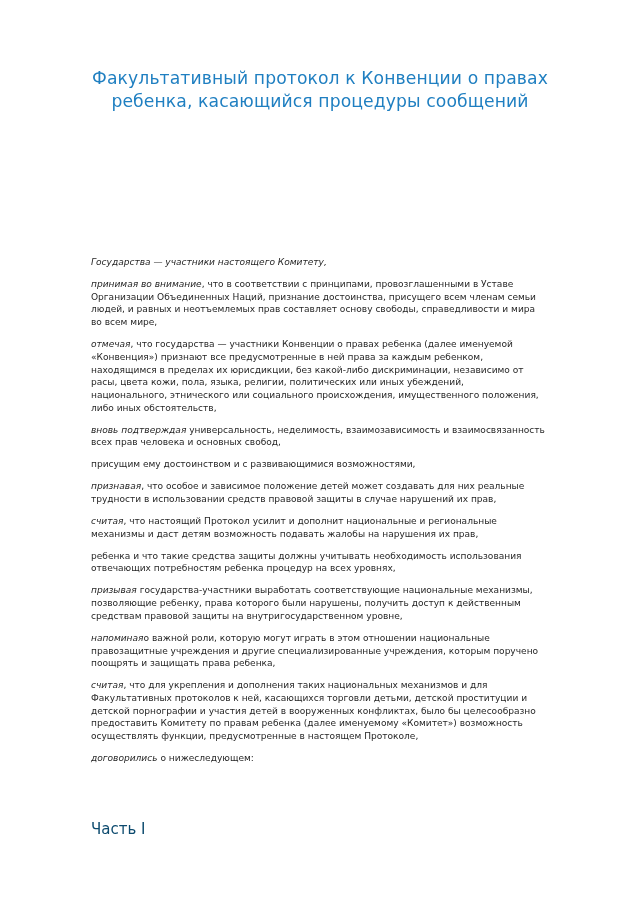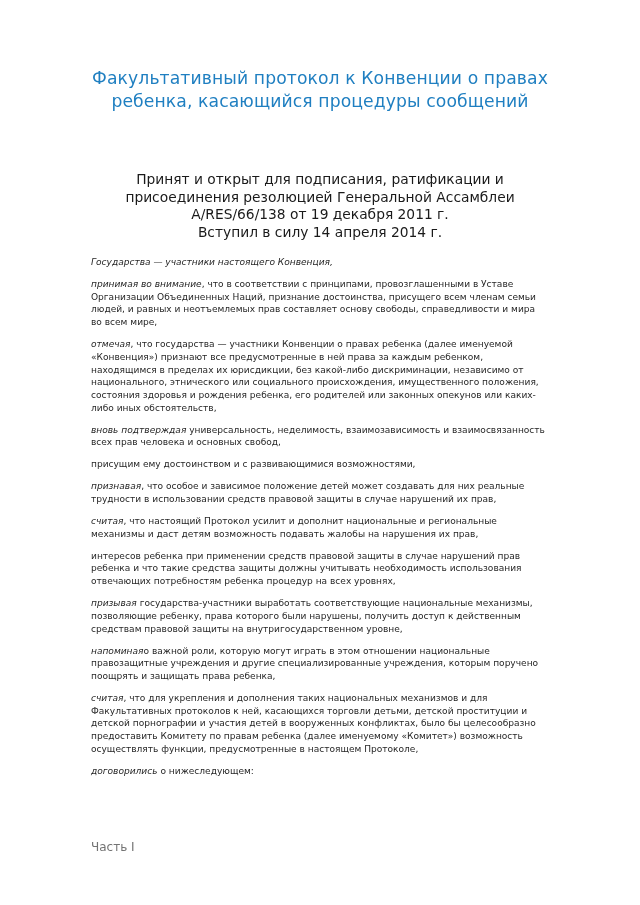--- a/index.html
+++ b/index.html
@@ -61,62 +61,55 @@
       display: block;
       white-space: nowrap;
     }
     .lead {
       font-style: italic;
     }
     .part {
       position: absolute;
       left: 91px;
       top: 815px;
-      font-size: 12px;
-      color: #737373;
+      font-size: 15px;
+      color: #0c4a6e;
       white-space: nowrap;
-      margin-top: 20px;
     }
   </style>
 </head>
 <body>
 
 <div class="page">
 
   <div class="title">
     <div>Факультативный протокол к Конвенции о правах</div>
     <div>ребенка, касающийся процедуры сообщений</div>
   </div>
 
-  <div class="subtitle">
-    <div>Принят и открыт для подписания, ратификации и</div>
-    <div>присоединения резолюцией Генеральной Ассамблеи</div>
-    <div>A/RES/66/138 от 19 декабря 2011 г.</div>
-    <div>Вступил в силу 14 апреля 2014 г.</div>
-  </div>
 
   <div class="body">
 
     <p class="para">
-      <span class="line"><span class="lead">Государства — участники настоящего Конвенция,</span></span>
+      <span class="line"><span class="lead">Государства — участники настоящего Комитету,</span></span>
     </p>
 
     <p class="para">
       <span class="line"><span class="lead">принимая во внимание</span><span>, что в соответствии с принципами, провозглашенными в Уставе</span></span>
       <span class="line">Организации Объединенных Наций, признание достоинства, присущего всем членам семьи</span>
       <span class="line">людей, и равных и неотъемлемых прав составляет основу свободы, справедливости и мира</span>
       <span class="line">во всем мире,</span>
     </p>
 
     <p class="para">
       <span class="line"><span class="lead">отмечая</span><span>, что государства — участники Конвенции о правах ребенка (далее именуемой</span></span>
       <span class="line">«Конвенция») признают все предусмотренные в ней права за каждым ребенком,</span>
       <span class="line">находящимся в пределах их юрисдикции, без какой-либо дискриминации, независимо от</span>
+      <span class="line">расы, цвета кожи, пола, языка, религии, политических или иных убеждений,</span>
       <span class="line">национального, этнического или социального происхождения, имущественного положения,</span>
-      <span class="line">состояния здоровья и рождения ребенка, его родителей или законных опекунов или каких-</span>
       <span class="line">либо иных обстоятельств,</span>
     </p>
 
     <p class="para">
       <span class="line"><span class="lead">вновь подтверждая</span><span> универсальность, неделимость, взаимозависимость и взаимосвязанность</span></span>
       <span class="line">всех прав человека и основных свобод,</span>
     </p>
 
     <p class="para">
       <span class="line">присущим ему достоинством и с развивающимися возможностями,</span>
@@ -126,21 +119,20 @@
       <span class="line"><span class="lead">признавая</span><span>, что особое и зависимое положение детей может создавать для них реальные</span></span>
       <span class="line">трудности в использовании средств правовой защиты в случае нарушений их прав,</span>
     </p>
 
     <p class="para">
       <span class="line"><span class="lead">считая</span><span>, что настоящий Протокол усилит и дополнит национальные и региональные</span></span>
       <span class="line">механизмы и даст детям возможность подавать жалобы на нарушения их прав,</span>
     </p>
 
     <p class="para">
-      <span class="line">интересов ребенка при применении средств правовой защиты в случае нарушений прав</span>
       <span class="line">ребенка и что такие средства защиты должны учитывать необходимость использования</span>
       <span class="line">отвечающих потребностям ребенка процедур на всех уровнях,</span>
     </p>
 
     <p class="para">
       <span class="line"><span class="lead">призывая</span><span> государства-участники выработать соответствующие национальные механизмы,</span></span>
       <span class="line">позволяющие ребенку, права которого были нарушены, получить доступ к действенным</span>
       <span class="line">средствам правовой защиты на внутригосударственном уровне,</span>
     </p>
 

